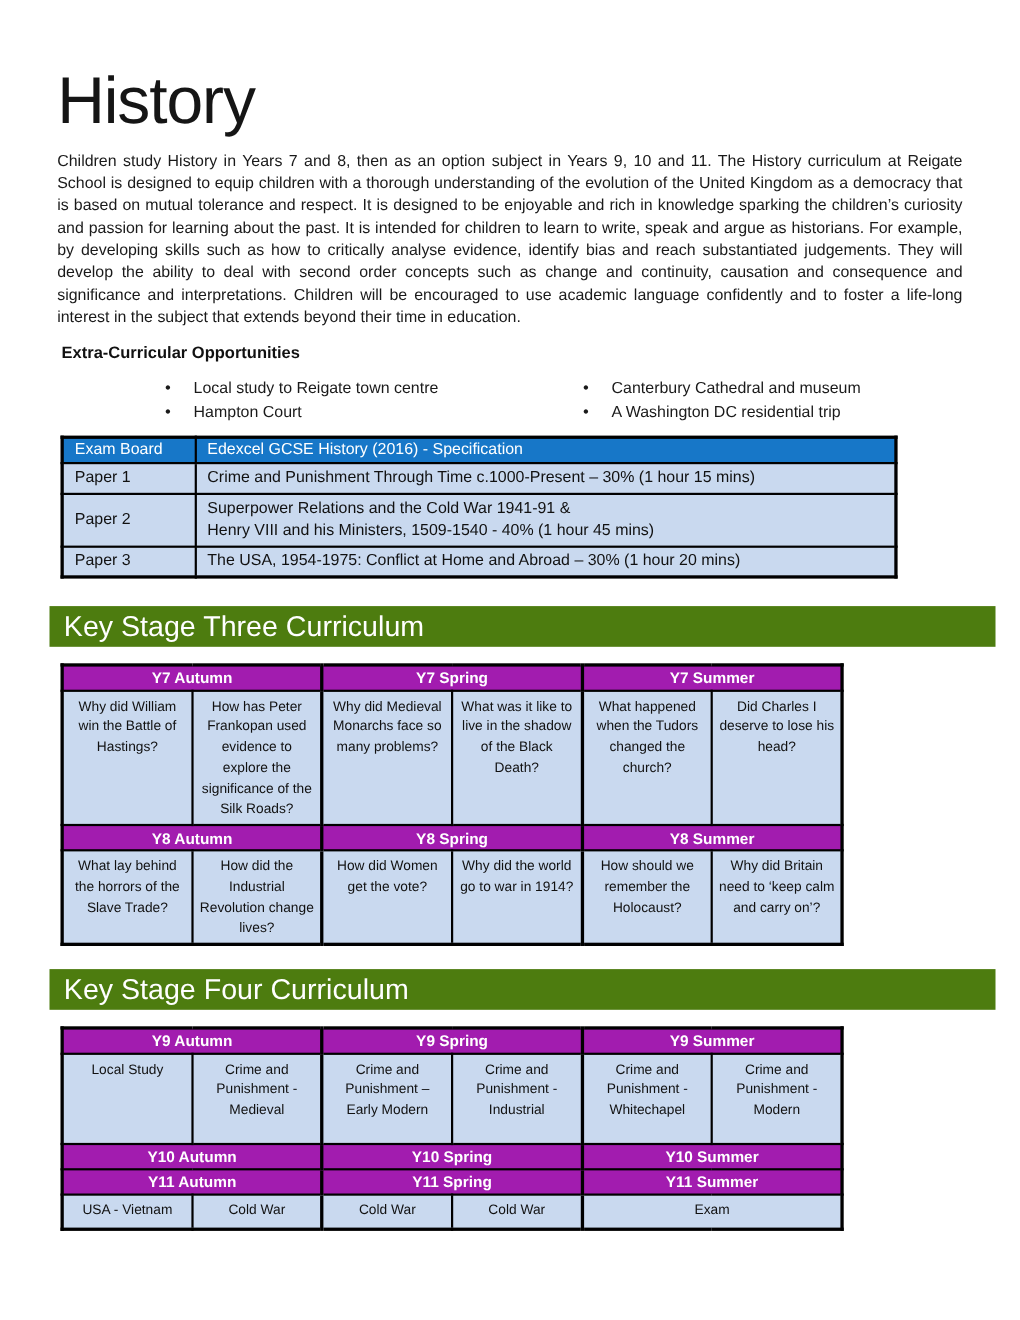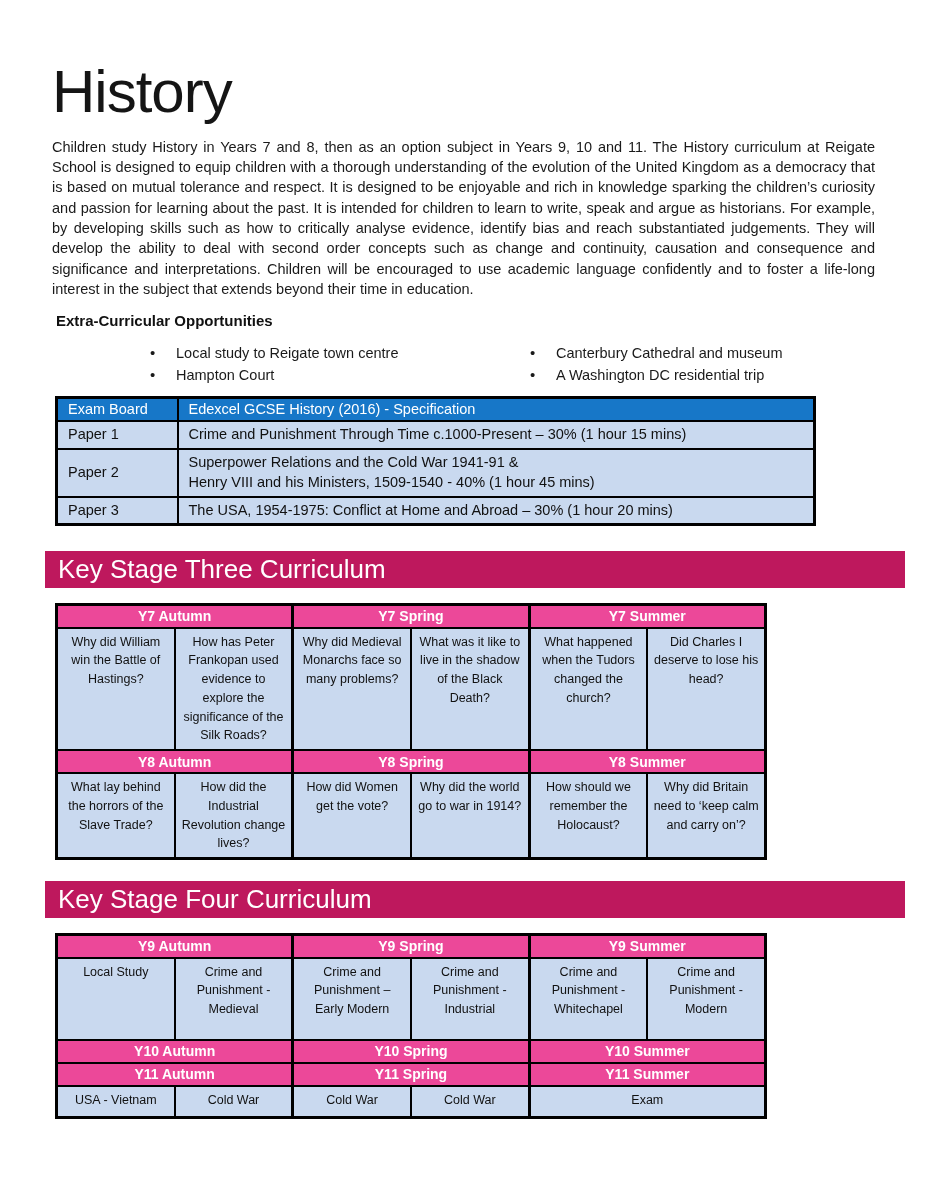--- a/index.html
+++ b/index.html
@@ -79,42 +79,42 @@
     white-space: pre-wrap;
     color: #ffffff;
     cursor: pointer;
   }
   .exam-line { line-height: 20.5px; }
   
   .banner {
     margin-left: 45px;
     width: 860px;
     height: 37px;
-    background: #be185d;
+    background: #4d7c0f;
     color: #ffffff;
     font-size: 26px;
     font-weight: 300;
     line-height: 37px;
     padding-left: 13px;
   }
   .banner.ks3 { margin-top: 25px; }
   .banner.ks4 { margin-top: 21px; }
   
   .ks-table {
     margin: 15px 0 0 55px;
     width: 712px;
     border-collapse: collapse;
     border: 3px solid #000000;
     table-layout: fixed;
   }
   .ks-table th, .ks-table td {
     border: 2px solid #000000;
   }
   .ks-table th {
-    background: #ec4899;
+    background: #a21caf;
     color: #ffffff;
     font-size: 14px;
     font-weight: bold;
     padding: 2px;
   }
   .ks-table td {
     background: #c9d9ef;
     color: #111111;
     font-size: 12.5px;
     line-height: 1.5;

